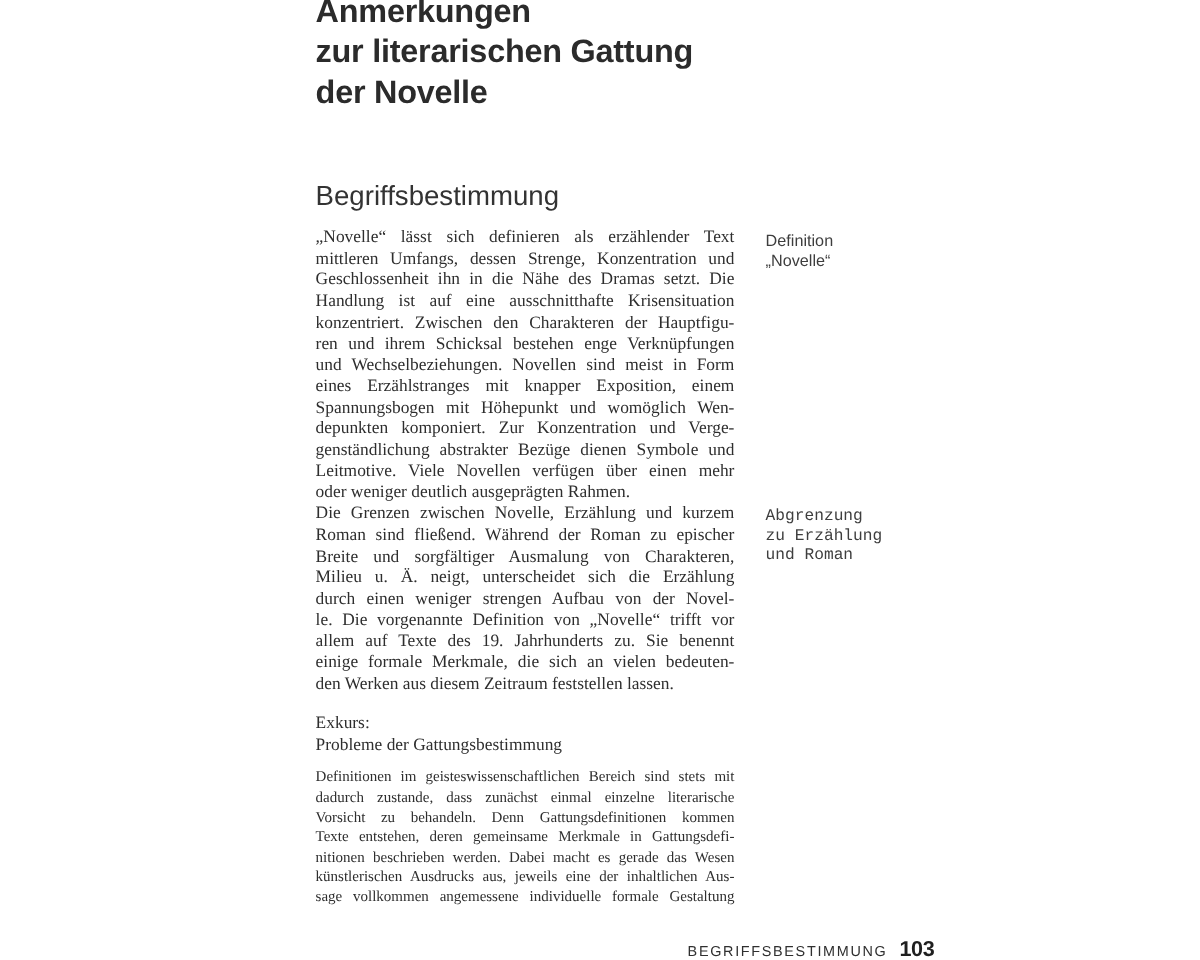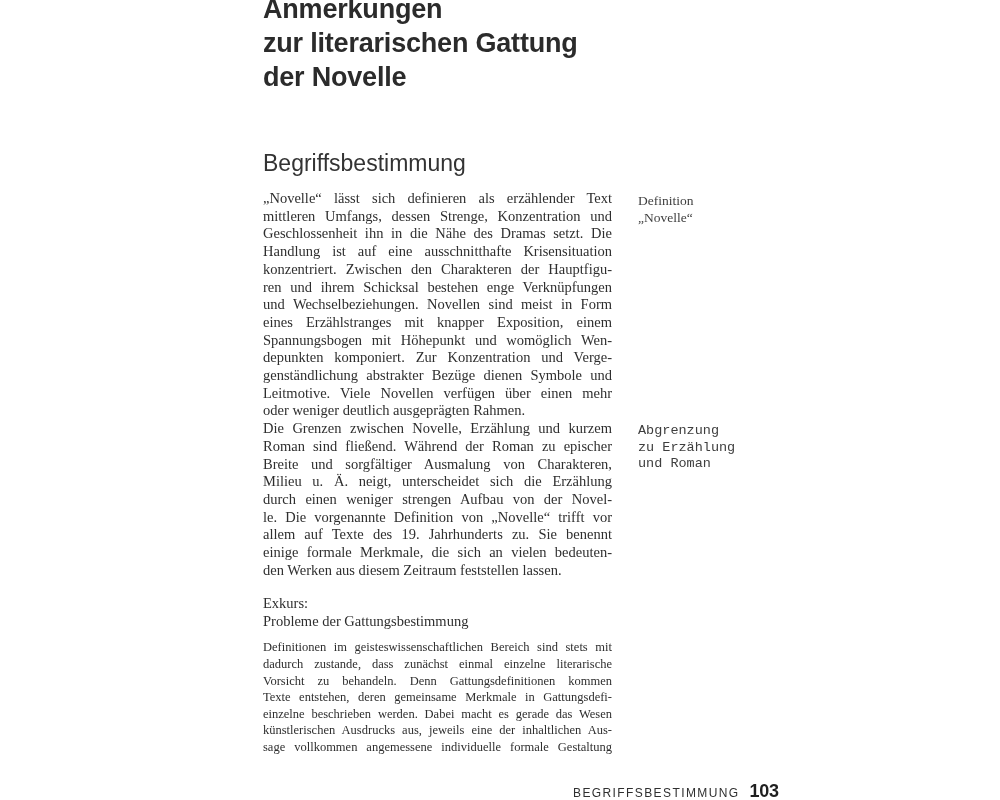--- a/index.html
+++ b/index.html
@@ -59,21 +59,21 @@
     font-size: 12.5px; line-height: 16.6px;
   }
   
   .margin-note {
     position: absolute;
     left: 638px;
     width: 120px;
     font-size: 13.5px; line-height: 16.5px;
     color: #3e3e3e;
   }
-  .margin-note-1 { top: 193px; font-family: Liberation Serif, serif; }
+  .margin-note-1 { top: 193px; }
   .margin-note-2 { top: 423px; font-family: Liberation Mono, monospace; }
   
   .footer {
     position: absolute;
     left: 573px; top: 781px;
     display: flex;
     align-items: baseline;
     gap: 10px;
   }
   .running-head {
@@ -130,21 +130,21 @@
       </div>
     <div class="excursus-heading">
         <div class="line">Exkurs:</div>
         <div class="line last">Probleme der Gattungsbestimmung</div>
       </div>
     <div class="para excursus-body">
         <div class="line">Definitionen im geisteswissenschaftlichen Bereich sind stets mit</div>
         <div class="line">dadurch zustande, dass zunächst einmal einzelne literarische</div>
         <div class="line">Vorsicht zu behandeln. Denn Gattungsdefinitionen kommen</div>
         <div class="line">Texte entstehen, deren gemeinsame Merkmale in Gattungsdefi-</div>
-        <div class="line">einzelne beschrieben werden. Dabei macht es gerade das Wesen</div>
+        <div class="line">nitionen beschrieben werden. Dabei macht es gerade das Wesen</div>
         <div class="line">künstlerischen Ausdrucks aus, jeweils eine der inhaltlichen Aus-</div>
         <div class="line">sage vollkommen angemessene individuelle formale Gestaltung</div>
       </div>
   </div>
 
   <div class="margin-note margin-note-1">
       <div class="line">Definition</div>
       <div class="line last">„Novelle“</div>
     </div>
 

